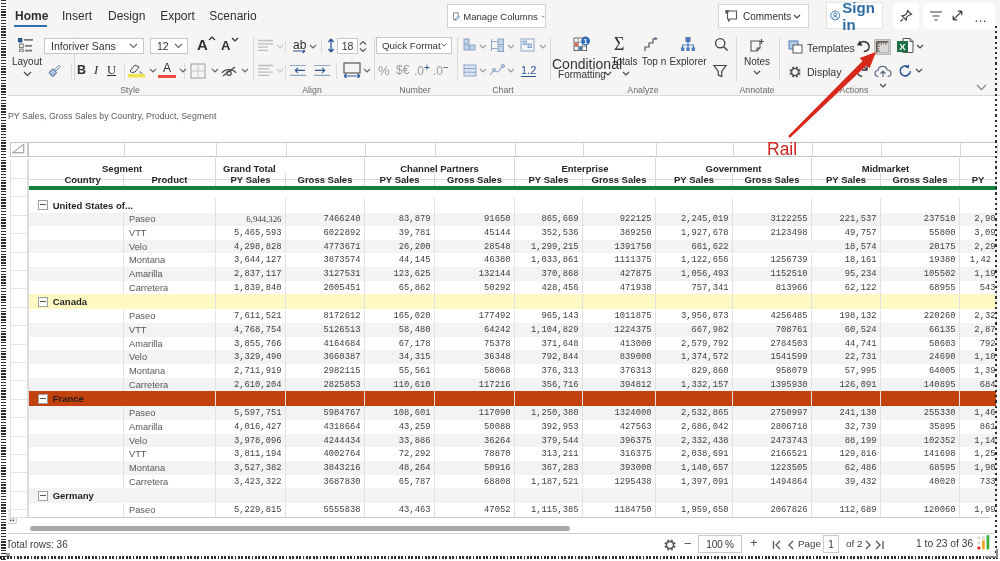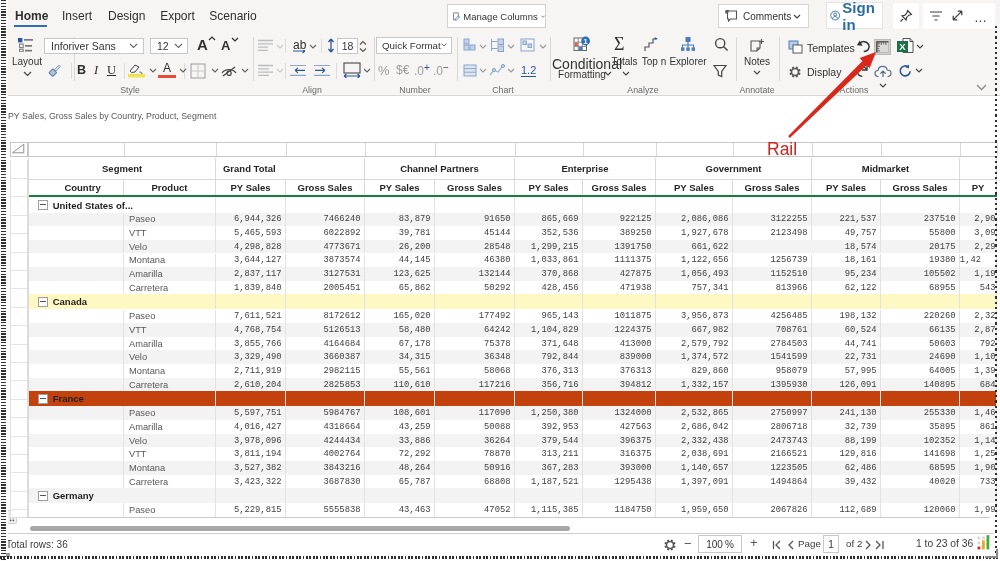--- a/index.html
+++ b/index.html
@@ -466,21 +466,21 @@
 <div class="grid" style="position:absolute;left:28.2px;top:158.0px;width:967.8px;height:359px;overflow:hidden;border-left:1px solid #d9d9d9;background:#fff">
     <div class="r" style="top:0;height:22.0px">
       <div class="hc" style="left:0px;width:186.8px;border-bottom:1px solid #d9d9d9;justify-content:center;">Segment</div>
       <div class="hc" style="left:186.8px;width:149px;border-bottom:1px solid #d9d9d9;justify-content:flex-start;padding-left:7px;">Grand Total</div>
       <div class="hc" style="left:335.8px;width:150px;border-bottom:1px solid #d9d9d9;justify-content:center;">Channel Partners</div>
       <div class="hc" style="left:485.8px;width:141px;border-bottom:1px solid #d9d9d9;justify-content:center;">Enterprise</div>
       <div class="hc" style="left:626.8px;width:156px;border-bottom:1px solid #d9d9d9;justify-content:center;">Government</div>
       <div class="hc" style="left:782.8px;width:148px;border-bottom:1px solid #d9d9d9;justify-content:center;">Midmarket</div>
       <div class="hc" style="left:930.8px;width:37px;border-bottom:1px solid #d9d9d9;justify-content:center;"></div>
     </div>
-    <div class="r" style="top:22.0px;height:16.5px;border-bottom:2px solid #15803d">
+    <div class="r" style="top:15px;height:16.5px;border-bottom:4px solid #15803d">
       <div class="hc" style="left:0px;width:94.8px;padding-left:13px;">Country</div>
       <div class="hc" style="left:94.8px;width:92px;">Product</div>
       <div class="hc" style="left:186.8px;width:70px;">PY Sales</div>
       <div class="hc" style="left:256.8px;width:79px;">Gross Sales</div>
       <div class="hc" style="left:335.8px;width:70px;">PY Sales</div>
       <div class="hc" style="left:405.8px;width:80px;">Gross Sales</div>
       <div class="hc" style="left:485.8px;width:68px;">PY Sales</div>
       <div class="hc" style="left:553.8px;width:73px;">Gross Sales</div>
       <div class="hc" style="left:626.8px;width:77px;">PY Sales</div>
       <div class="hc" style="left:703.8px;width:79px;">Gross Sales</div>
@@ -504,27 +504,27 @@
       <div style="position:absolute;left:625.8px;top:0;width:1px;height:15.05px;background:#e2e2e2"></div>
       <div style="position:absolute;left:702.8px;top:0;width:1px;height:15.05px;background:#e2e2e2"></div>
       <div style="position:absolute;left:781.8px;top:0;width:1px;height:15.05px;background:#e2e2e2"></div>
       <div style="position:absolute;left:850.8px;top:0;width:1px;height:15.05px;background:#e2e2e2"></div>
       <div style="position:absolute;left:929.8px;top:0;width:1px;height:15.05px;background:#e2e2e2"></div>
       <div style="position:absolute;left:966.8px;top:0;width:1px;height:15.05px;background:#e2e2e2"></div>
     </div>
     <div class="r" style="top:54.55px;height:13.65px;background:#f3f3f3">
       <div class="c" style="left:0px;width:94.8px"></div>
       <div class="c prod" style="left:94.8px;width:92px">Paseo</div>
-      <div class="c num" style="left:186.8px;width:70px;">6,944,326</div>
+      <div class="c num" style="left:186.8px;width:70px;font-family:Liberation Serif, serif;">6,944,326</div>
       <div class="c num" style="left:256.8px;width:79px;">7466240</div>
       <div class="c num" style="left:335.8px;width:70px;">83,879</div>
       <div class="c num" style="left:405.8px;width:80px;">91650</div>
       <div class="c num" style="left:485.8px;width:68px;">865,669</div>
       <div class="c num" style="left:553.8px;width:73px;">922125</div>
-      <div class="c num" style="left:626.8px;width:77px;">2,086,086</div>
+      <div class="c num" style="left:626.8px;width:77px;">2,245,019</div>
       <div class="c num" style="left:703.8px;width:79px;">3122255</div>
       <div class="c num" style="left:782.8px;width:69px;">221,537</div>
       <div class="c num" style="left:851.8px;width:79px;">237510</div>
       <div class="c num" style="left:930.8px;width:37px;padding-right:0.5px;">2,90</div>
     </div>
     <div class="r" style="top:68.2px;height:13.65px;background:#fff">
       <div class="c" style="left:0px;width:94.8px"></div>
       <div class="c prod" style="left:94.8px;width:92px">VTT</div>
       <div class="c num" style="left:186.8px;width:70px;">5,465,593</div>
       <div class="c num" style="left:256.8px;width:79px;">6022892</div>
@@ -559,21 +559,21 @@
       <div class="c num" style="left:186.8px;width:70px;">3,644,127</div>
       <div class="c num" style="left:256.8px;width:79px;">3873574</div>
       <div class="c num" style="left:335.8px;width:70px;">44,145</div>
       <div class="c num" style="left:405.8px;width:80px;">46380</div>
       <div class="c num" style="left:485.8px;width:68px;">1,033,861</div>
       <div class="c num" style="left:553.8px;width:73px;">1111375</div>
       <div class="c num" style="left:626.8px;width:77px;">1,122,656</div>
       <div class="c num" style="left:703.8px;width:79px;">1256739</div>
       <div class="c num" style="left:782.8px;width:69px;">18,161</div>
       <div class="c num" style="left:851.8px;width:79px;">19380</div>
-      <div class="c num" style="left:930.8px;width:37px;padding-right:15px;">1,42</div>
+      <div class="c num" style="left:930.8px;width:37px;padding-right:5px;">1,42</div>
     </div>
     <div class="r" style="top:109.15px;height:13.65px;background:#f3f3f3">
       <div class="c" style="left:0px;width:94.8px"></div>
       <div class="c prod" style="left:94.8px;width:92px">Amarilla</div>
       <div class="c num" style="left:186.8px;width:70px;">2,837,117</div>
       <div class="c num" style="left:256.8px;width:79px;">3127531</div>
       <div class="c num" style="left:335.8px;width:70px;">123,625</div>
       <div class="c num" style="left:405.8px;width:80px;">132144</div>
       <div class="c num" style="left:485.8px;width:68px;">370,868</div>
       <div class="c num" style="left:553.8px;width:73px;">427875</div>

